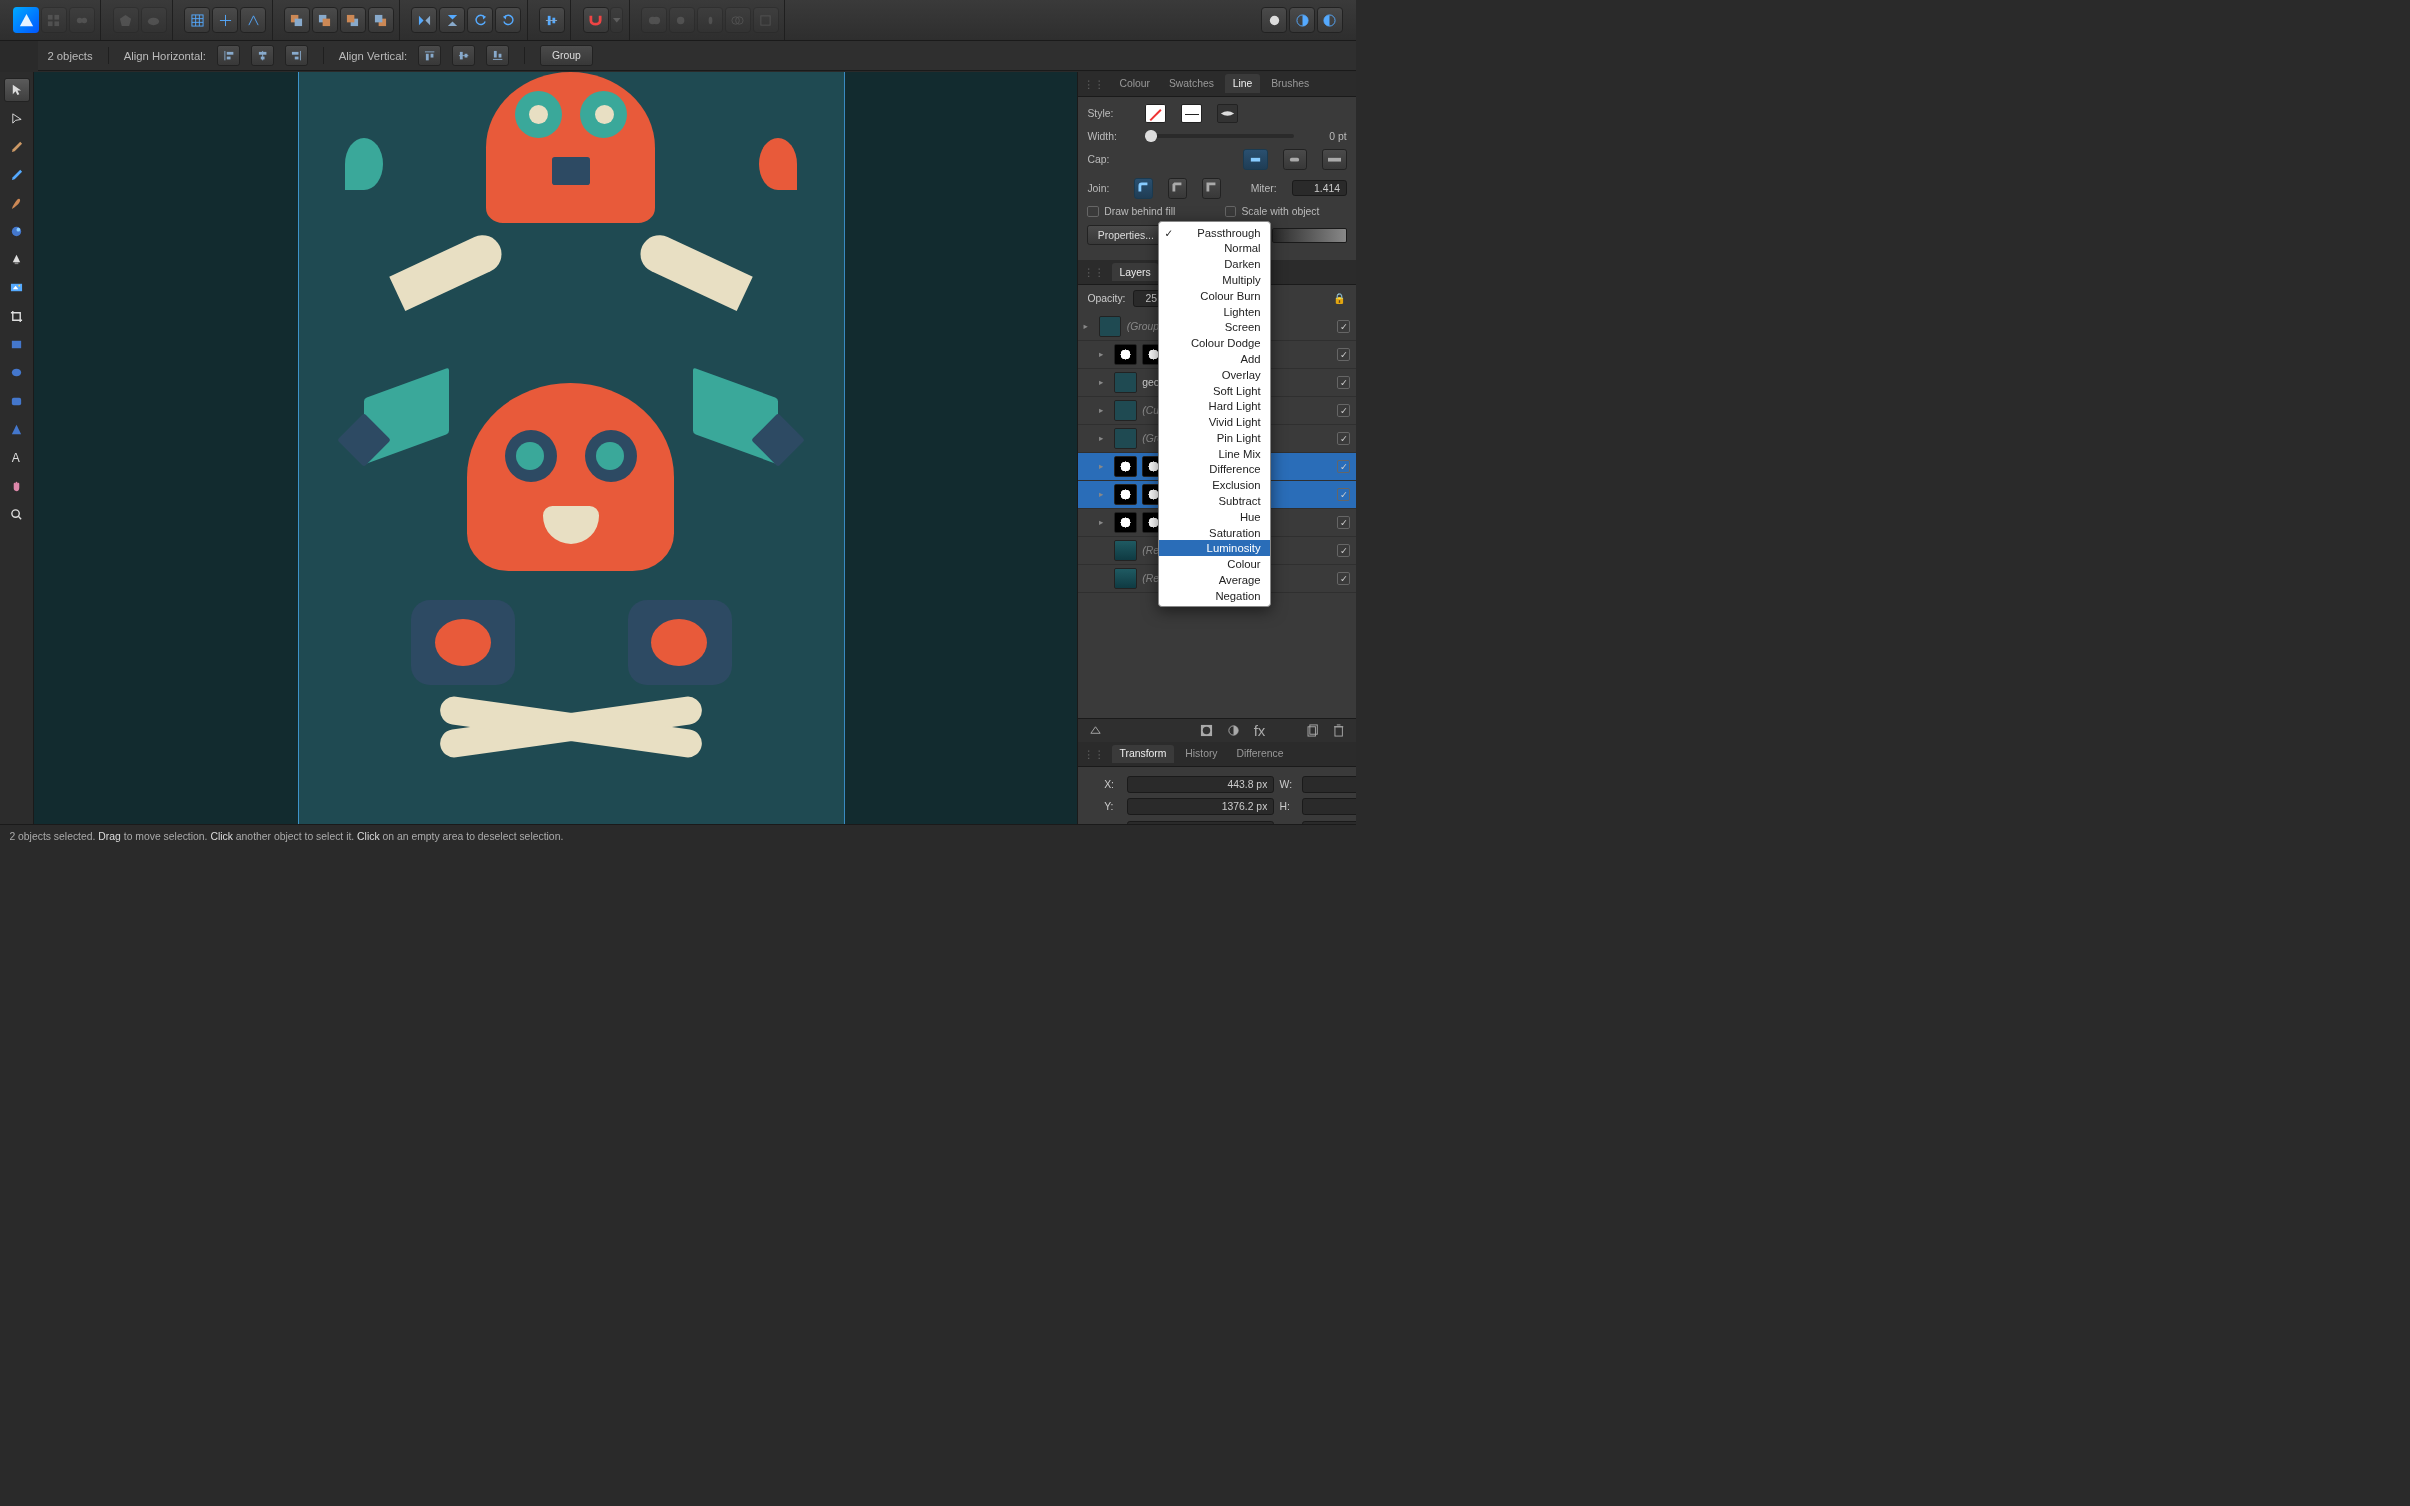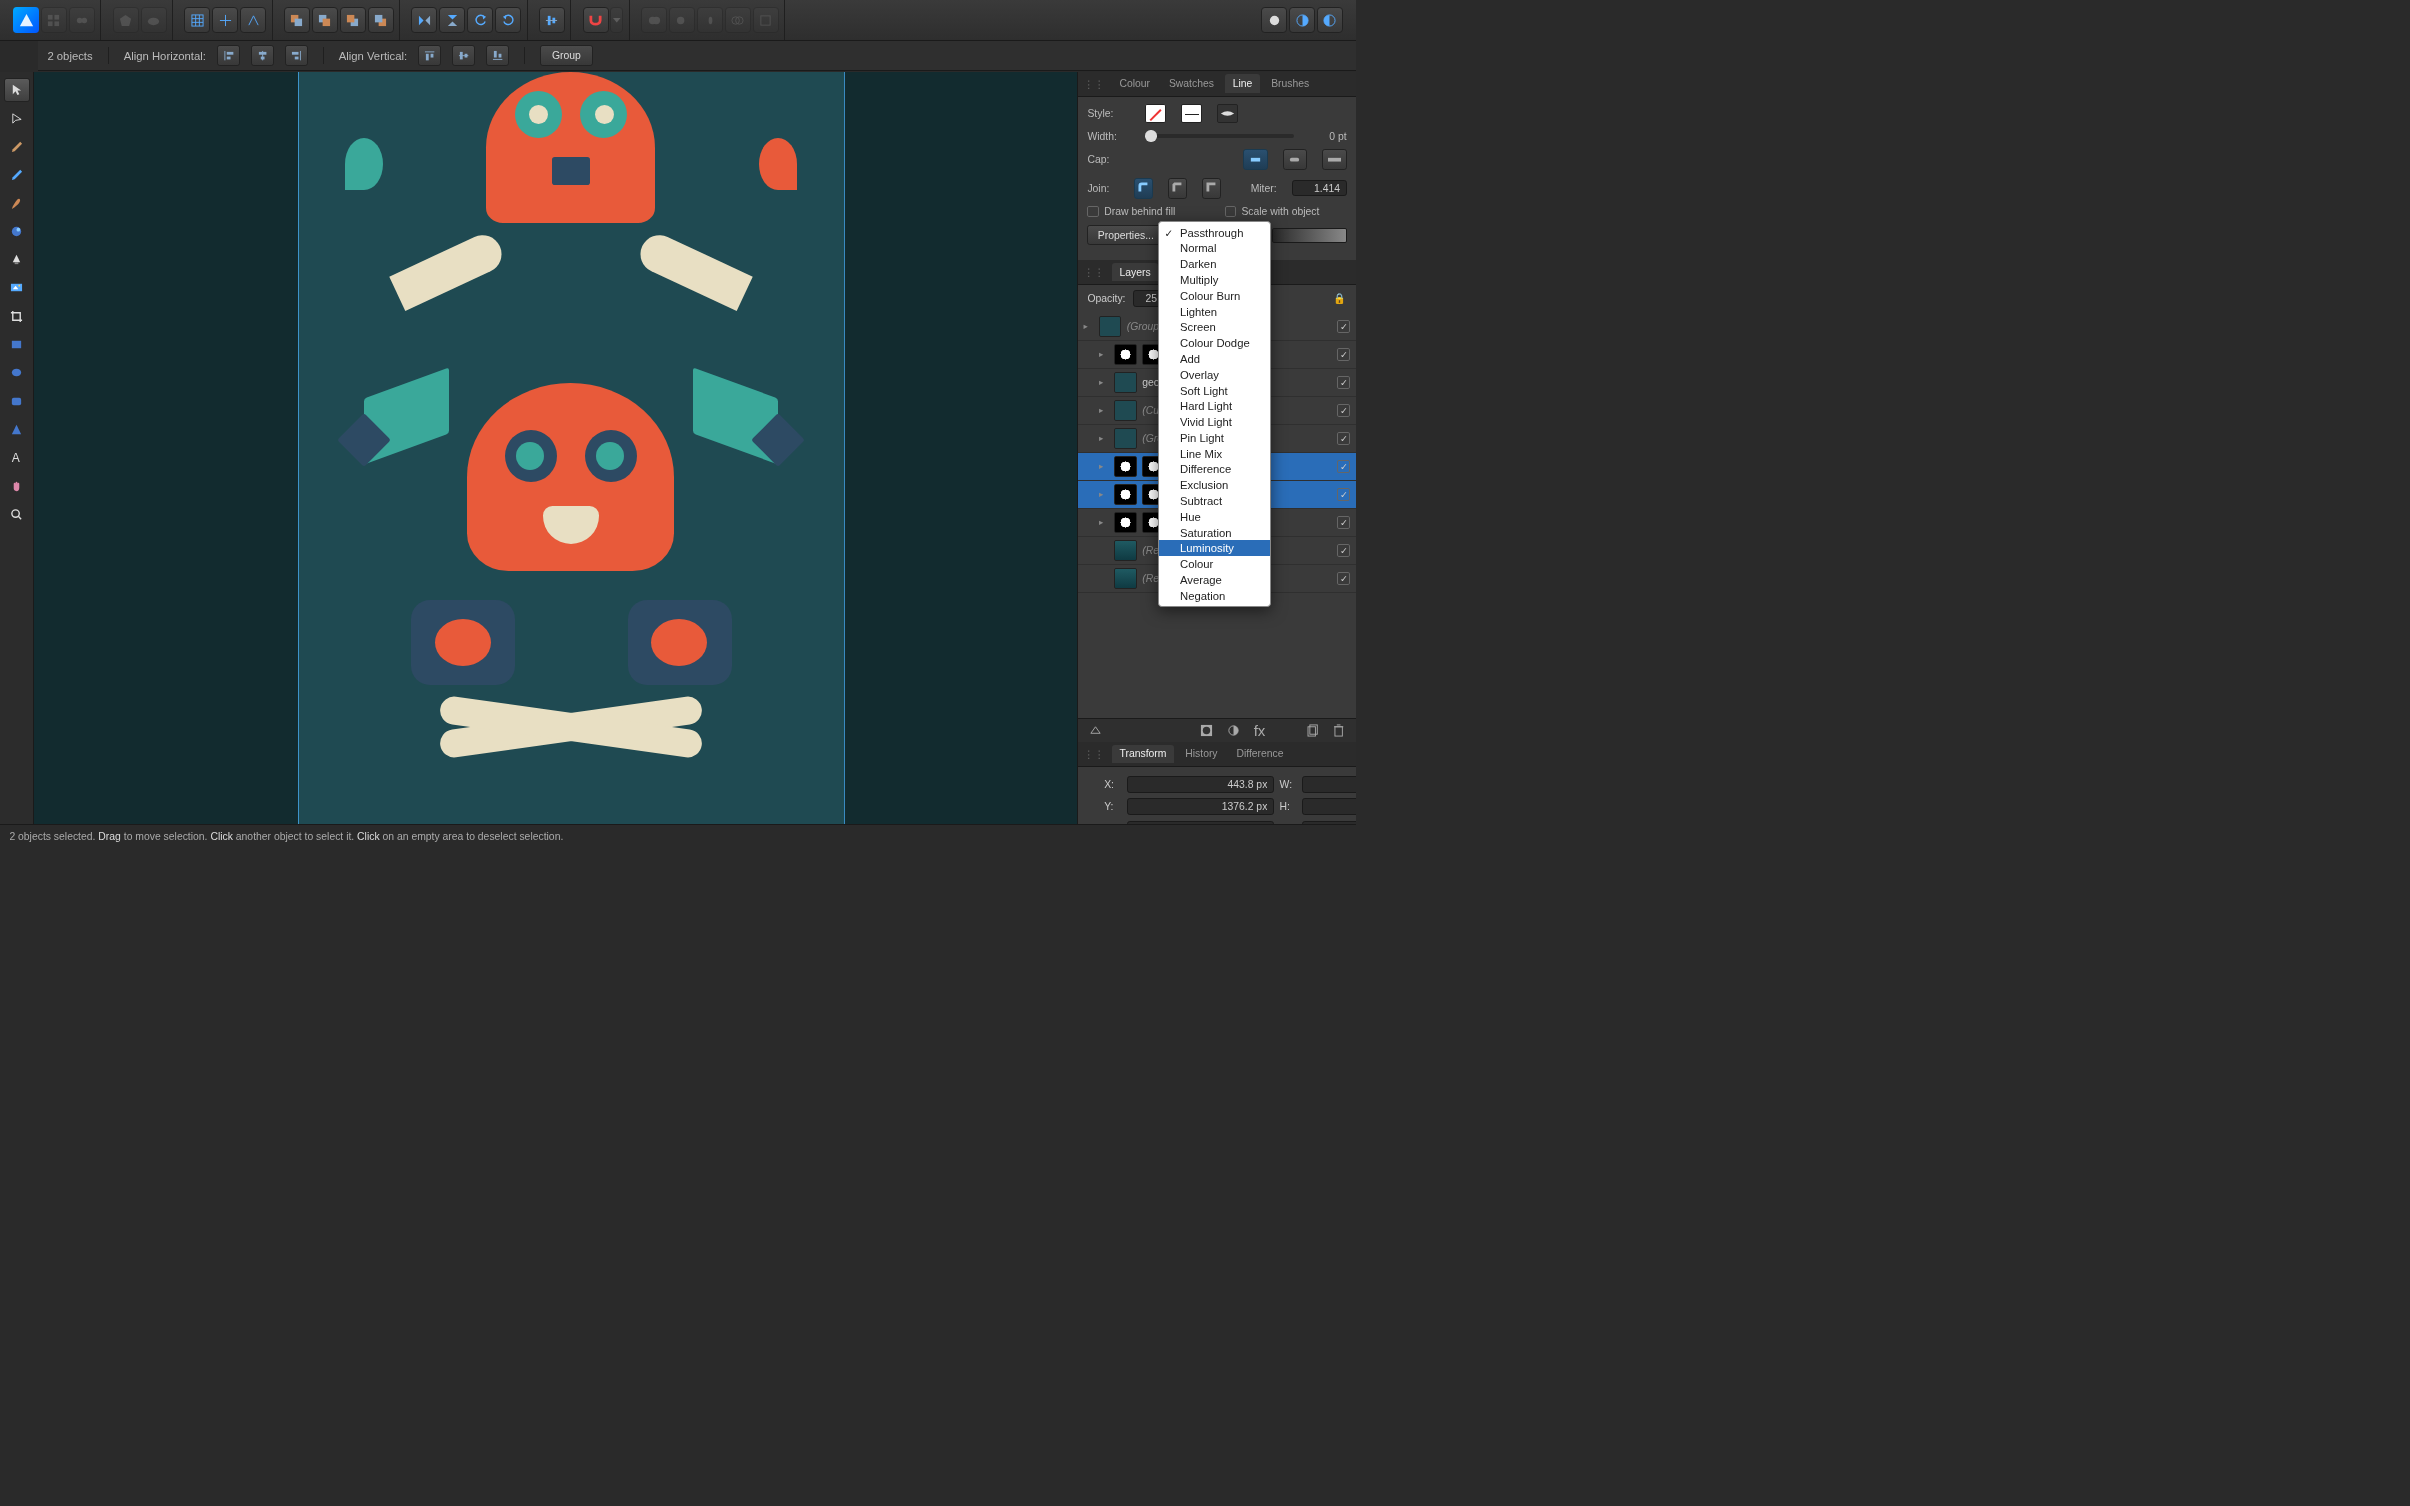--- a/index.html
+++ b/index.html
@@ -70,21 +70,21 @@
 .thumb.grad { background: linear-gradient(#1f5a62,#0f3a42); }
 .layer-name { flex:1; font-size:10.4px; white-space:nowrap; overflow:hidden; text-overflow:ellipsis; }
 .layer-name.grey { color:#888; font-style:italic; }
 .vis-chk { width:13px; height:13px; border:0.9px solid #666; border-radius:1.9px; display:flex; align-items:center; justify-content:center; font-size:9.4px; }
 .vis-chk.on::after { content:'✓'; color:#ccc; }
 .layer-toolbar { height:24.5px; background:#2f2f2f; border-top:0.9px solid #1a1a1a; display:flex; align-items:center; padding:0 7.5px; gap:7.5px; }
 .lt-btn { width:19px; height:17px; display:flex; align-items:center; justify-content:center; cursor:pointer; color:#aaa; }
 
 
 .blend-menu { position:absolute; right:85px; top:221px; width:113px; background:#fff; border:0.9px solid #888; border-radius:3.8px; box-shadow:0 3.8px 15px rgba(0,0,0,.5); z-index:100; padding:2.8px 0; max-height:395px; overflow:auto; }
-.blend-item { padding:1.9px 9.4px 1.9px 21px; font-size:11.3px; color:#222; cursor:pointer; position:relative; white-space:nowrap; }
+.blend-item { padding:1.9px 9.4px 1.9px 21px; font-size:11.3px; color:#222; cursor:pointer; position:relative; white-space:nowrap;text-align:right; }
 .blend-item.checked::before { content:'✓'; position:absolute; left:5.6px; color:#222; font-size:10.4px; }
 .blend-item.highlight { background:#2a6db8; color:#fff; }
 
 
 .transform-body { background:#3a3a3a; padding:9.4px; font-size:10.4px; }
 .anchor-grid { width:38px; height:38px; display:grid; grid-template-columns:repeat(3,1fr); grid-template-rows:repeat(3,1fr); gap:1.9px; }
 .anchor-cell { background:#555; border-radius:0.9px; }
 .anchor-cell.sel { background:#ddd; }
 
 

